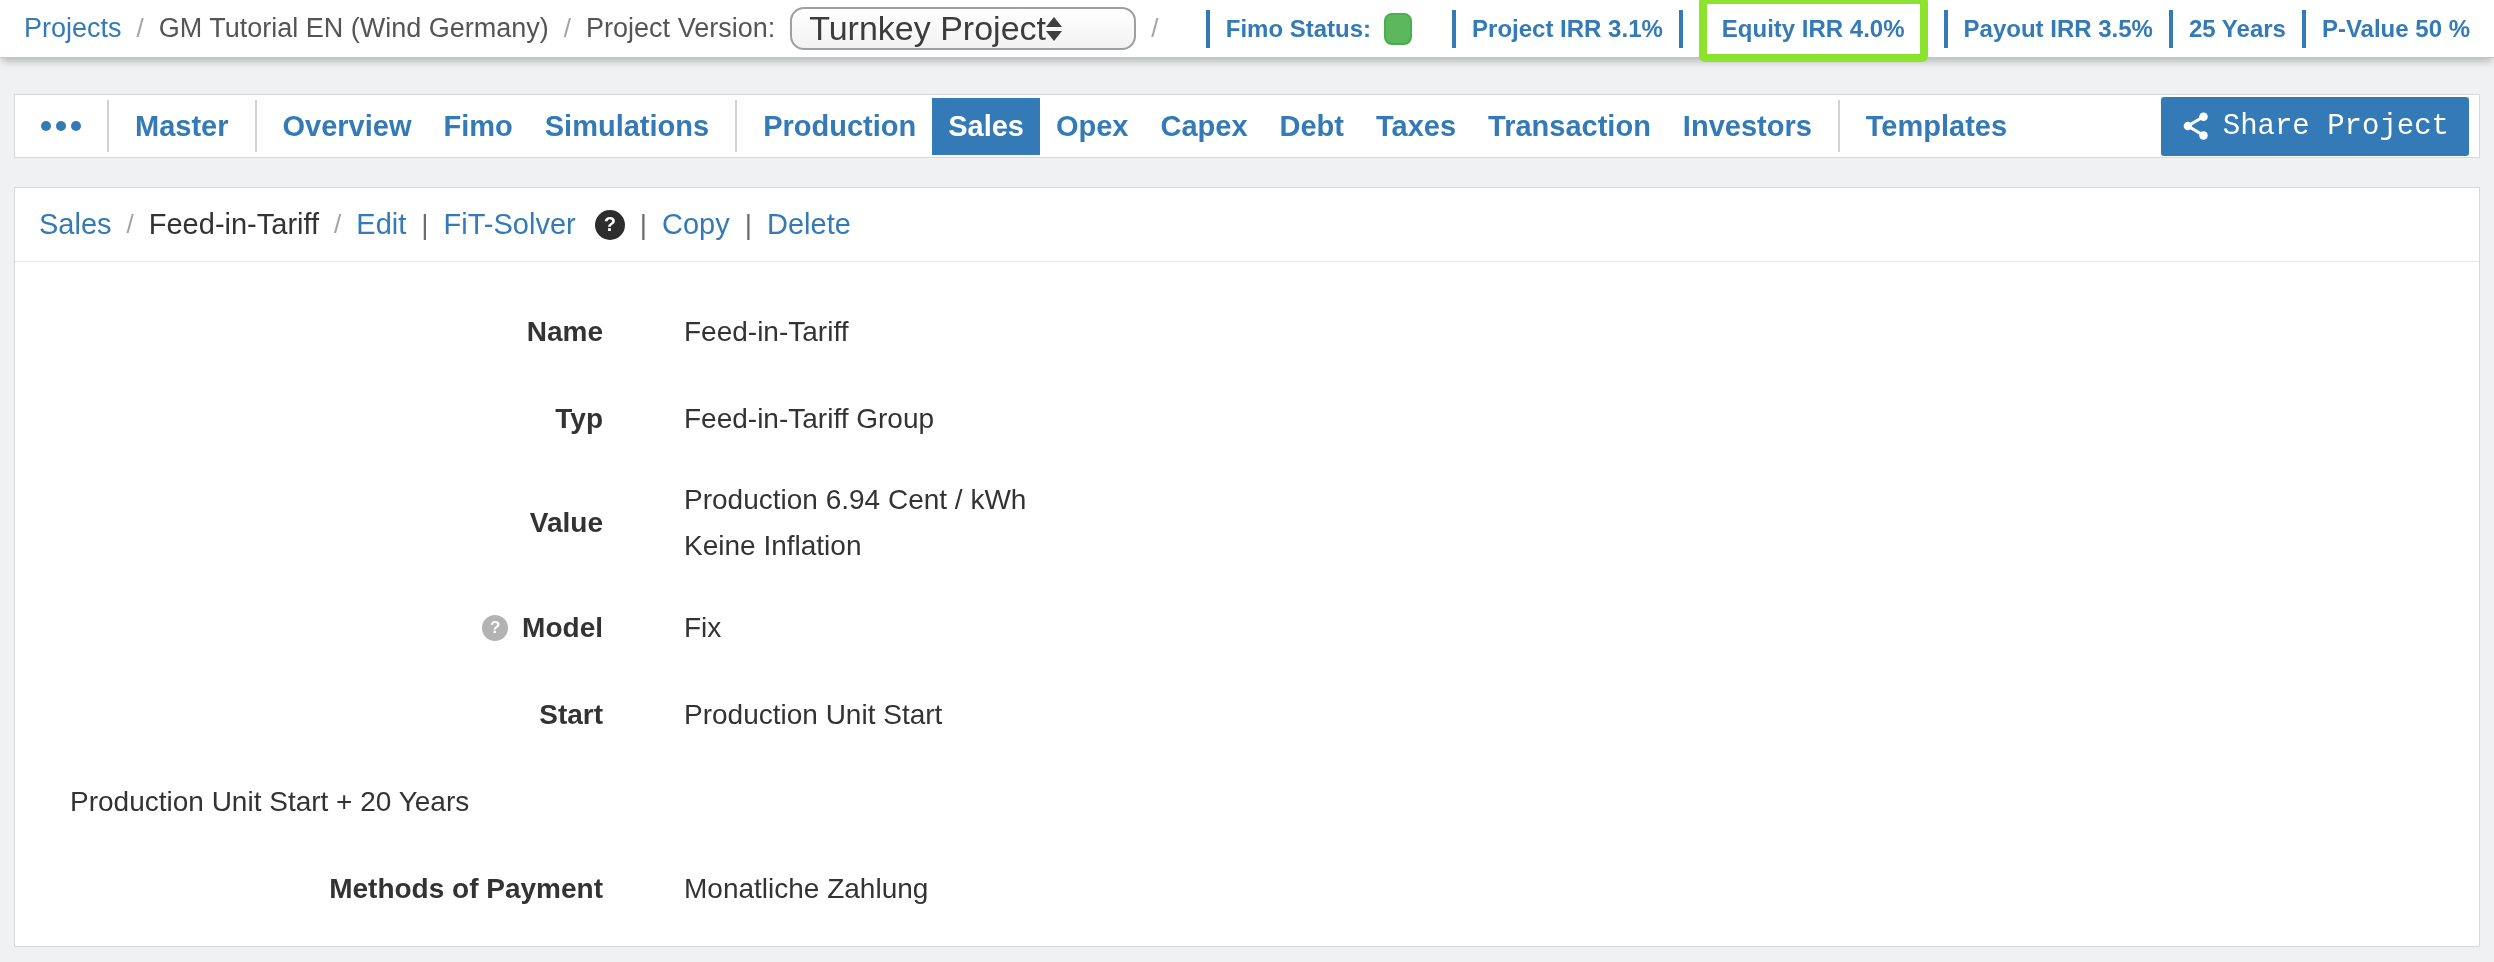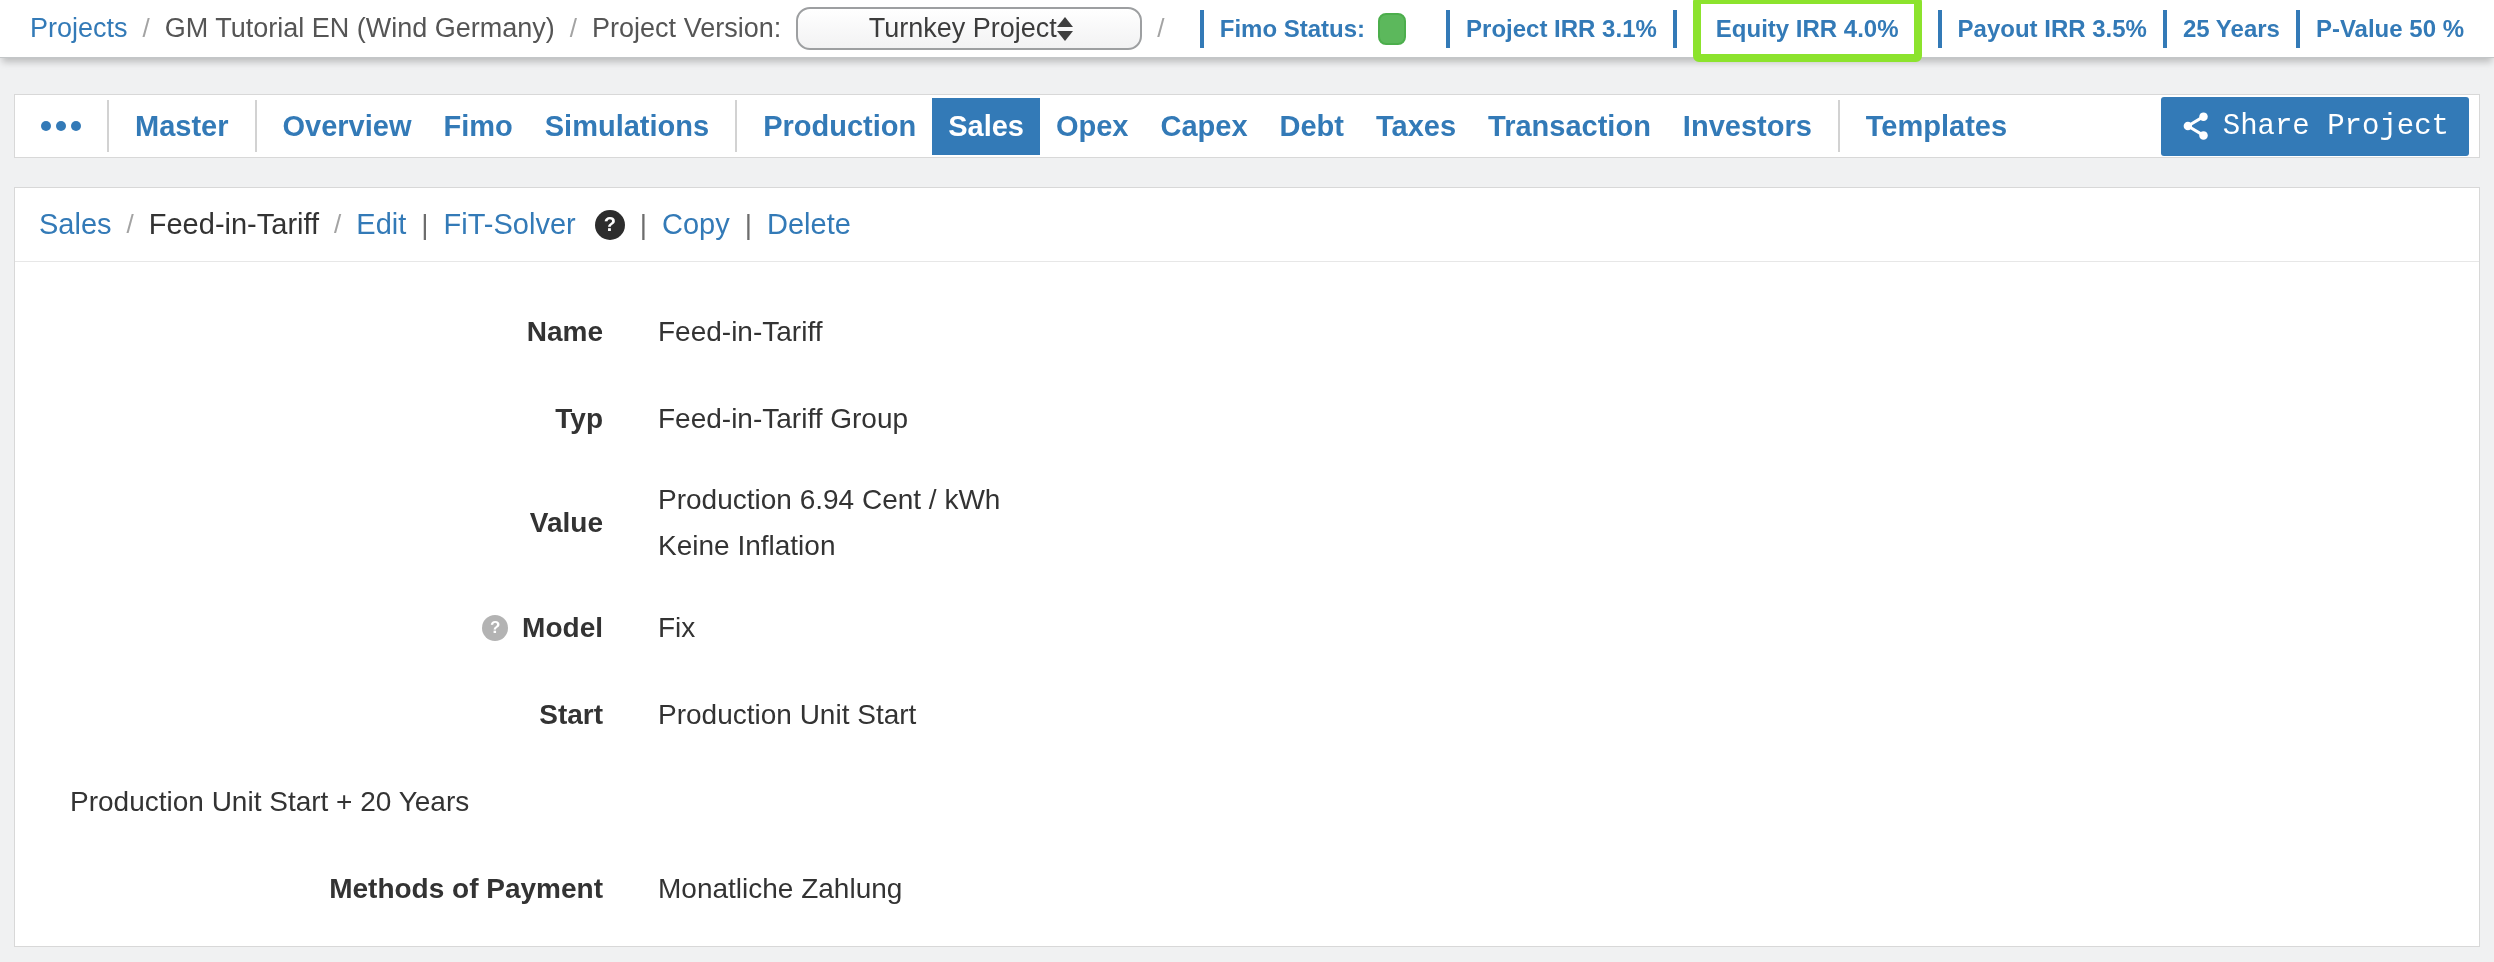--- a/index.html
+++ b/index.html
@@ -12,32 +12,32 @@
   :root {
     --accent:#337ab7;
     --fimo-green:#5cb85c;
     --hl-green:#8ce32d;
   }
   a { text-decoration:none; color:var(--accent); cursor:pointer; }
 
   
   .topbar {
     height:58px; background:#fff; display:flex; align-items:center;
-    padding:0 30px; position:relative; z-index:5;
+    padding:0 24px; position:relative; z-index:5;
     border-bottom:1px solid #c3c6c8;
     box-shadow:0 6px 7px -2px rgba(0,0,0,.22);
   }
   .crumbs { display:flex; align-items:center; gap:15px; font-size:27px; white-space:nowrap; }
   .crumb-sep { color:#a3a3a3; font-size:26px; }
   .crumb-static { color:#555; }
   .version-select {
     width:346px; height:43px; border:2px solid #9d9fa1; border-radius:14px;
     background:linear-gradient(#ffffff,#f2f2f3);
-    display:flex; align-items:center; justify-content:center;
-    padding:0 14px 0 17px; font-size:27px; color:#3c3c3c; cursor:pointer;
+    display:flex; align-items:center; justify-content:flex-start;
+    padding:0 14px 0 17px; font-size:34px; color:#3c3c3c; cursor:pointer;
   }
   .spinner { display:flex; flex-direction:column; align-items:center; gap:4px; }
   .tri-up { width:0;height:0;border-left:8px solid transparent;border-right:8px solid transparent;border-bottom:10px solid #3f3f3f; }
   .tri-down { width:0;height:0;border-left:8px solid transparent;border-right:8px solid transparent;border-top:10px solid #3f3f3f; }
 
   .statusbar {
     margin-left:auto; display:flex; align-items:center;
     font-size:24px; font-weight:bold; color:var(--accent); white-space:nowrap;
   }
   .status-sep { width:4px; height:38px; background:var(--accent); margin:0 16px; flex:none; }
@@ -80,21 +80,21 @@
   .card-crumbs .cur { color:#333; }
   .action-sep { color:#6d6d6d; font-size:28px; }
   .q-badge {
     width:30px; height:30px; border-radius:50%; background:#2d2d2d; color:#fff;
     display:inline-flex; align-items:center; justify-content:center;
     font-size:20px; font-weight:bold; margin-left:4px;
   }
   .q-badge::before { content:"?"; }
 
   .fields { padding-top:26px; }
-  .field-row { display:flex; align-items:center; height:87px; font-size:28px; }
+  .field-row { display:flex; align-items:center; height:87px; font-size:28px;gap:26px; }
   .field-row.two-line { height:122px; }
   .flabel {
     width:588px; flex:none; display:flex; justify-content:flex-end; align-items:center;
     gap:14px; font-weight:bold; color:#333; text-align:right;
   }
   .q-help {
     width:26px; height:26px; border-radius:50%; background:#b3b3b3; color:#fff;
     display:inline-flex; align-items:center; justify-content:center;
     font-size:17px; font-weight:bold; flex:none;
   }

